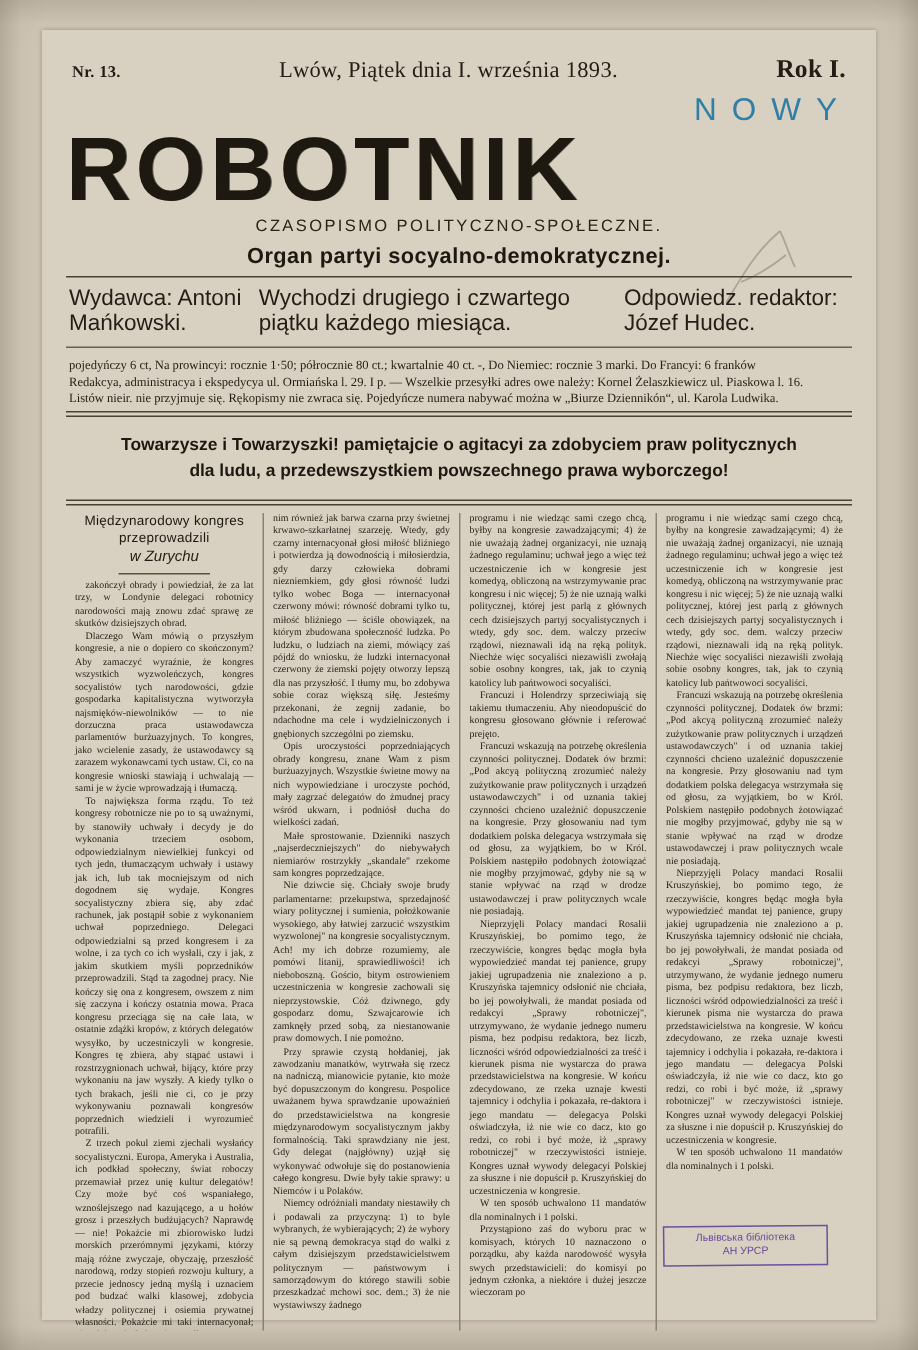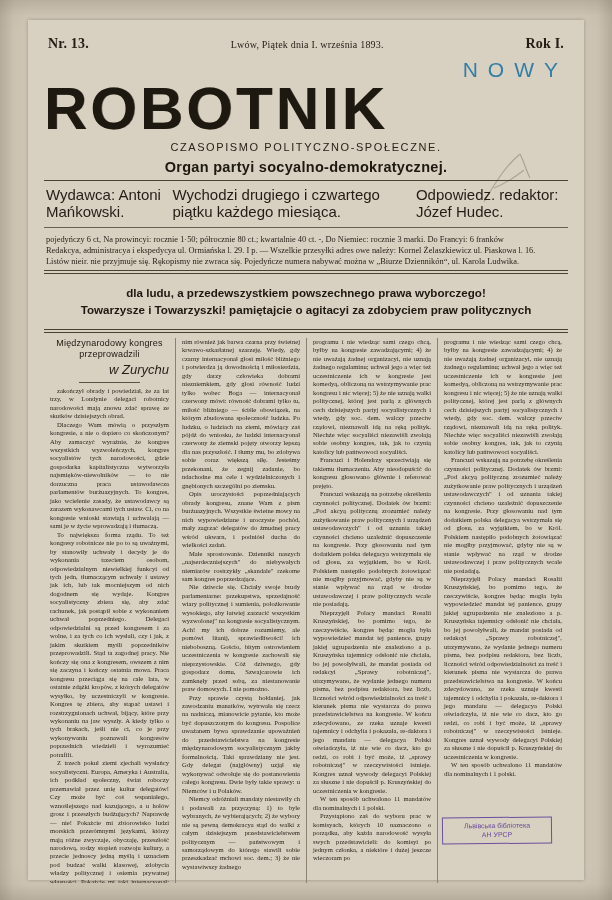--- a/index.html
+++ b/index.html
@@ -45,23 +45,23 @@
 
   
   .topline {
     display: flex;
     justify-content: space-between;
     align-items: baseline;
     font-size: 11px;
     letter-spacing: 0.2px;
     padding: 0 4px;
   }
-  .topline .issue { font-weight: bold; font-size: 14px; font-family: Liberation Serif, serif; }
-  .topline .place { font-size: 10px; }
-  .topline .year  { font-weight: bold; font-size: 14px; }
+  .topline .issue { font-weight: bold; font-size: 11px; font-family: Liberation Serif, serif; }
+  .topline .place { font-size: 15px; }
+  .topline .year  { font-weight: bold; font-size: 17px; }
 
   .nowy {
     text-align: right;
     font-family: "Liberation Sans", sans-serif;
     font-size: 21px;
     letter-spacing: 10px;
     color: #0369a1;
     margin-top: 6px;
     opacity: 0.78;
     text-indent: 10px;
@@ -156,22 +156,22 @@
   .arthead {
     font-family: "Liberation Sans", sans-serif;
     font-size: 9px;
     text-align: center;
     letter-spacing: 0.2px;
     margin-bottom: 1px;
     color: #1d1810;
   }
   .arthead2 {
     font-family: "Liberation Sans", sans-serif;
-    font-size: 13px;
-    text-align: right;
+    font-size: 10px;
+    text-align: center;
     font-style: italic;
     margin-bottom: 3px;
   }
   .headrule {
     width: 52%;
     margin: 2px auto 4px auto;
     border: 0;
     border-top: 1px solid #5a5044;
   }
 
@@ -230,22 +230,22 @@
 
       <div class="terms">
         <p>pojedyńczy 6 ct, Na prowincyi: rocznie 1·50; półrocznie 80 ct.; kwartalnie 40 ct. -, Do Niemiec: rocznie 3 marki. Do Francyi: 6 franków</p>
         <p>Redakcya, administracya i ekspedycya ul. Ormiańska l. 29. I p. — Wszelkie przesyłki adres owe należy: Kornel Żelaszkiewicz ul. Piaskowa l. 16.</p>
         <p>Listów nieir. nie przyjmuje się. Rękopismy nie zwraca się. Pojedyńcze numera nabywać można w „Biurze Dziennikón“, ul. Karola Ludwika.</p>
       </div>
 
       <hr class="dblrule">
 
       <div class="slogan">
+        <div>Towarzysze i Towarzyszki! pamiętajcie o agitacyi za zdobyciem praw politycznych</div>
         <div>dla ludu, a przedewszystkiem powszechnego prawa wyborczego!</div>
-        <div>Towarzysze i Towarzyszki! pamiętajcie o agitacyi za zdobyciem praw politycznych</div>
       </div>
 
       <hr class="dblrule">
 
       <div class="columns">
 
         <div class="col">
           <div class="arthead">Międzynarodowy kongres przeprowadzili</div>
           <div class="arthead2">w Zurychu</div>
           <hr class="headrule">

